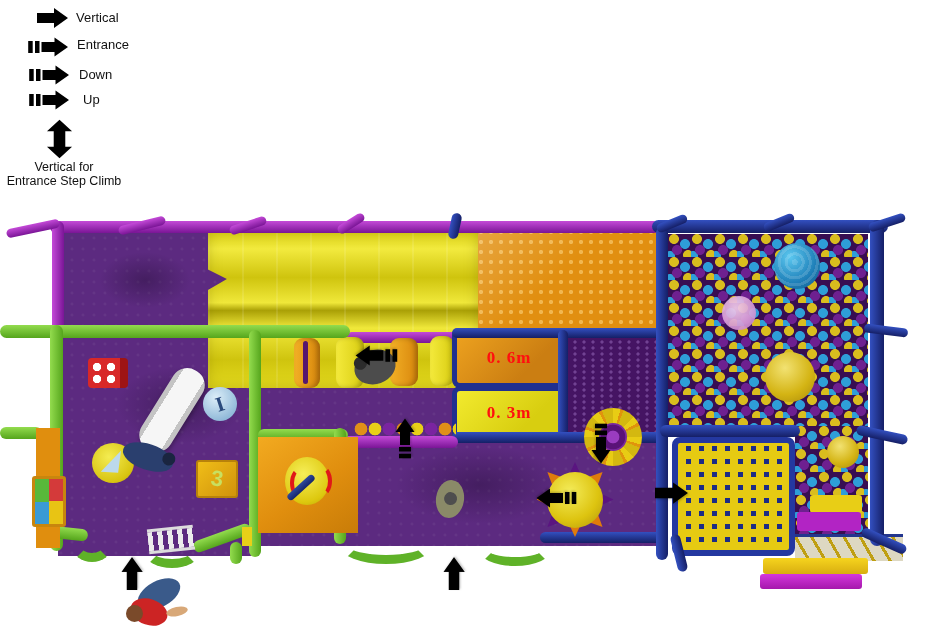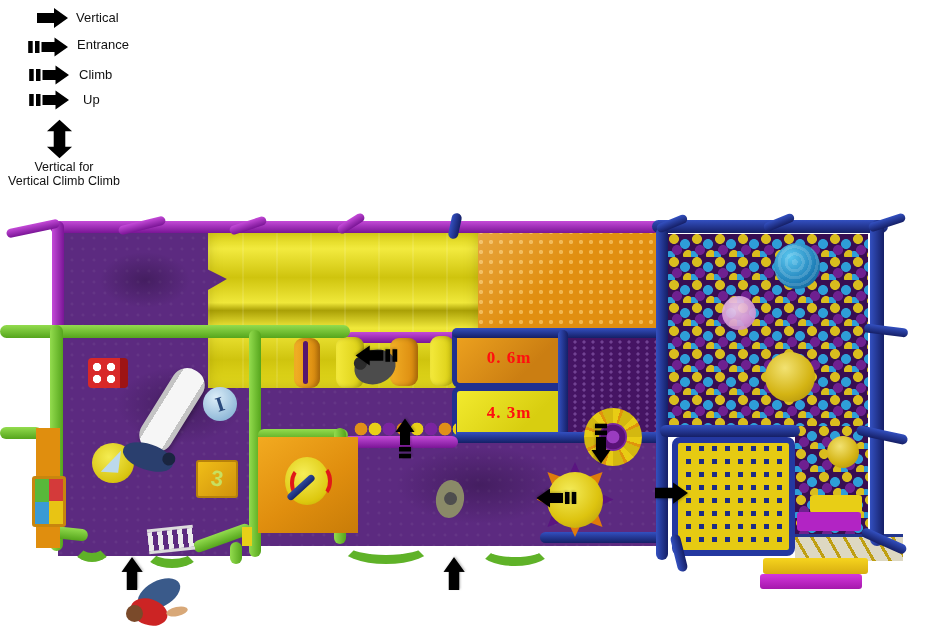--- a/index.html
+++ b/index.html
@@ -144,33 +144,33 @@
     <span class="lg-label" style="left:76px;top:10px">Vertical</span>
 
     <svg class="arr white" style="left:27px;top:36px" width="43" height="22" viewBox="0 0 42 22">
         <use href="#sym-arrow-bars"></use>
       </svg>
     <span class="lg-label" style="left:77px;top:37px">Entrance</span>
 
     <svg class="arr yellow" style="left:28px;top:64px" width="43" height="22" viewBox="0 0 42 22">
         <use href="#sym-arrow-bars"></use>
       </svg>
-    <span class="lg-label" style="left:79px;top:67px">Climb</span>
+    <span class="lg-label" style="left:79px;top:67px">Down</span>
 
     <svg class="arr red" style="left:28px;top:89px" width="43" height="22" viewBox="0 0 42 22">
         <use href="#sym-arrow-bars"></use>
       </svg>
     <span class="lg-label" style="left:83px;top:92px">Up</span>
 
     <svg class="arr red" style="left:46px;top:118px" width="27" height="42" viewBox="0 0 28 42">
         <use href="#sym-arrow-dbl"></use>
       </svg>
     <div class="lg-label2" style="left:0;top:160px;width:128px;">
       <div>Vertical for</div>
-      <div>Vertical Climb Climb</div>
+      <div>Entrance Step Climb</div>
     </div>
   </div>
 
   <div class="abs floor" style="left:58px;top:224px;width:600px;height:112px;"></div>
   <div class="abs floor" style="left:58px;top:330px;width:197px;height:226px;"></div>
   <div class="abs floor" style="left:255px;top:334px;width:413px;height:212px;"></div>
   <div class="abs shadow" style="left:90px;top:350px;width:180px;height:110px;"></div>
   <div class="abs shadow" style="left:360px;top:430px;width:240px;height:110px;"></div>
   <div class="abs shadow" style="left:80px;top:240px;width:130px;height:80px;"></div>
 
@@ -185,21 +185,21 @@
     <div class="abs" style="left:9px;top:3px;width:5px;height:43px;background:#57176e;border-radius:3px;"></div>
   </div>
   <div class="abs pad y" style="left:336px;top:337px;width:28px;height:51px;"></div>
   <div class="abs pad o" style="left:390px;top:338px;width:28px;height:48px;"></div>
   <div class="abs pad y" style="left:430px;top:336px;width:24px;height:50px;"></div>
 
   <div class="abs hbox orange" style="left:452px;top:328px;width:104px;height:50px;">
     <span class="hlabel">0. 6m</span>
   </div>
   <div class="abs hbox yellowb" style="left:452px;top:386px;width:104px;height:44px;">
-    <span class="hlabel">4. 3m</span>
+    <span class="hlabel">0. 3m</span>
   </div>
 
   <div class="abs tubeB" style="left:452px;top:328px;width:216px;height:10px;"></div>
   <div class="abs tubeBv" style="left:558px;top:330px;width:10px;height:110px;"></div>
   <div class="abs tubeB" style="left:452px;top:432px;width:216px;height:11px;"></div>
   <div class="abs tubeB" style="left:540px;top:532px;width:128px;height:11px;"></div>
 
   <div class="abs rollerballs" style="left:354px;top:420px;width:102px;height:18px;"></div>
   <div class="abs tubeM" style="left:336px;top:436px;width:122px;height:12px;"></div>
 

